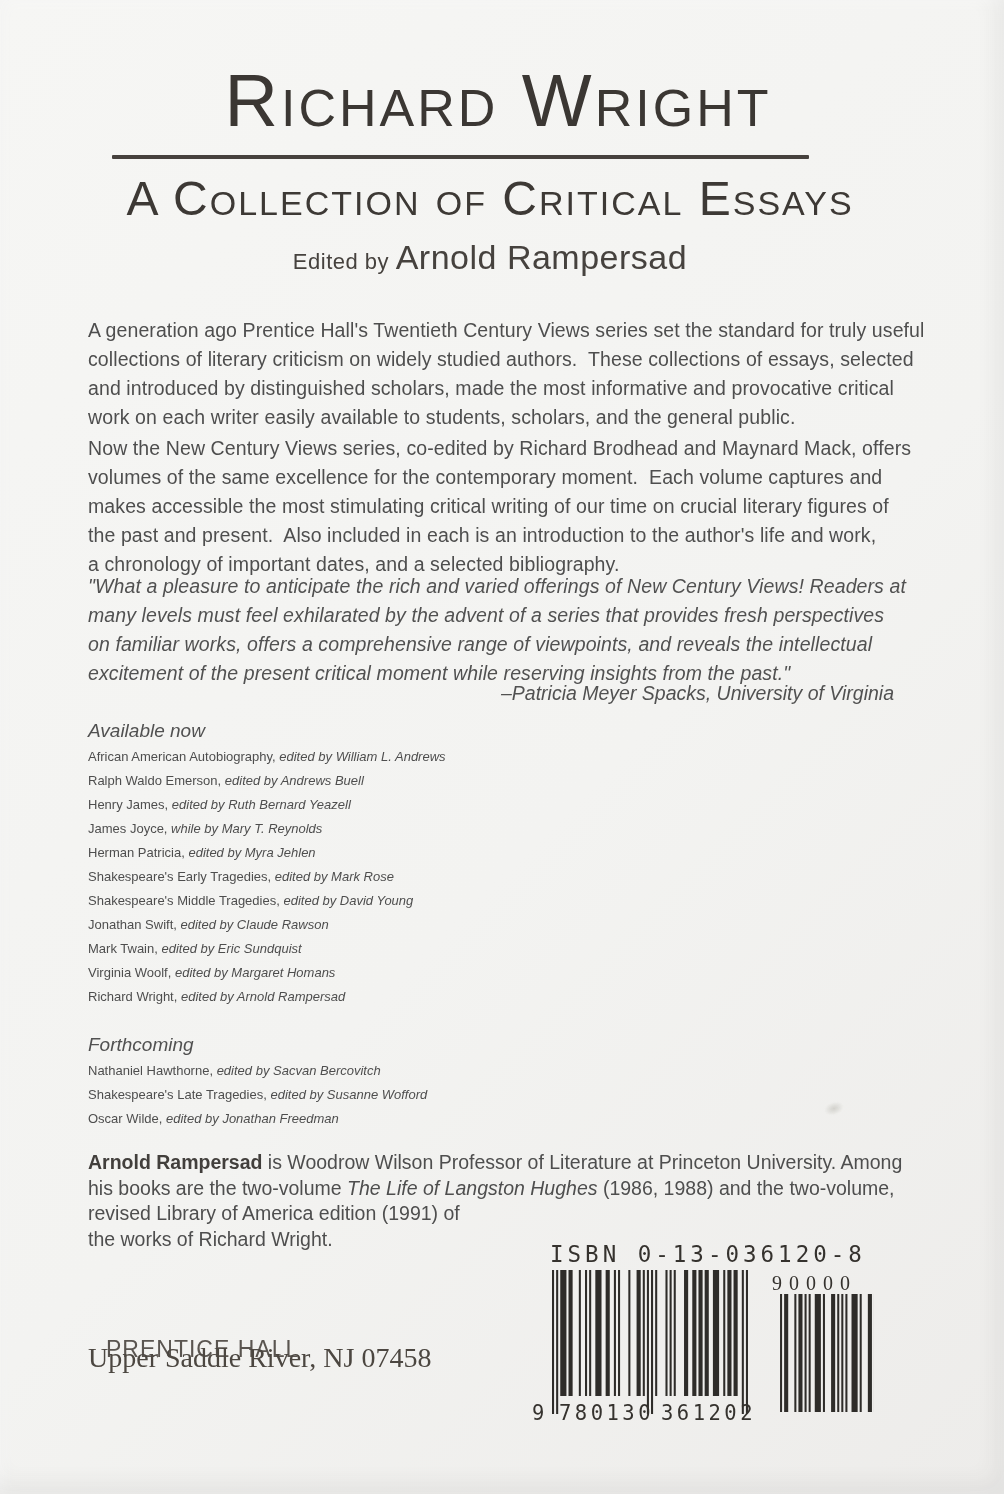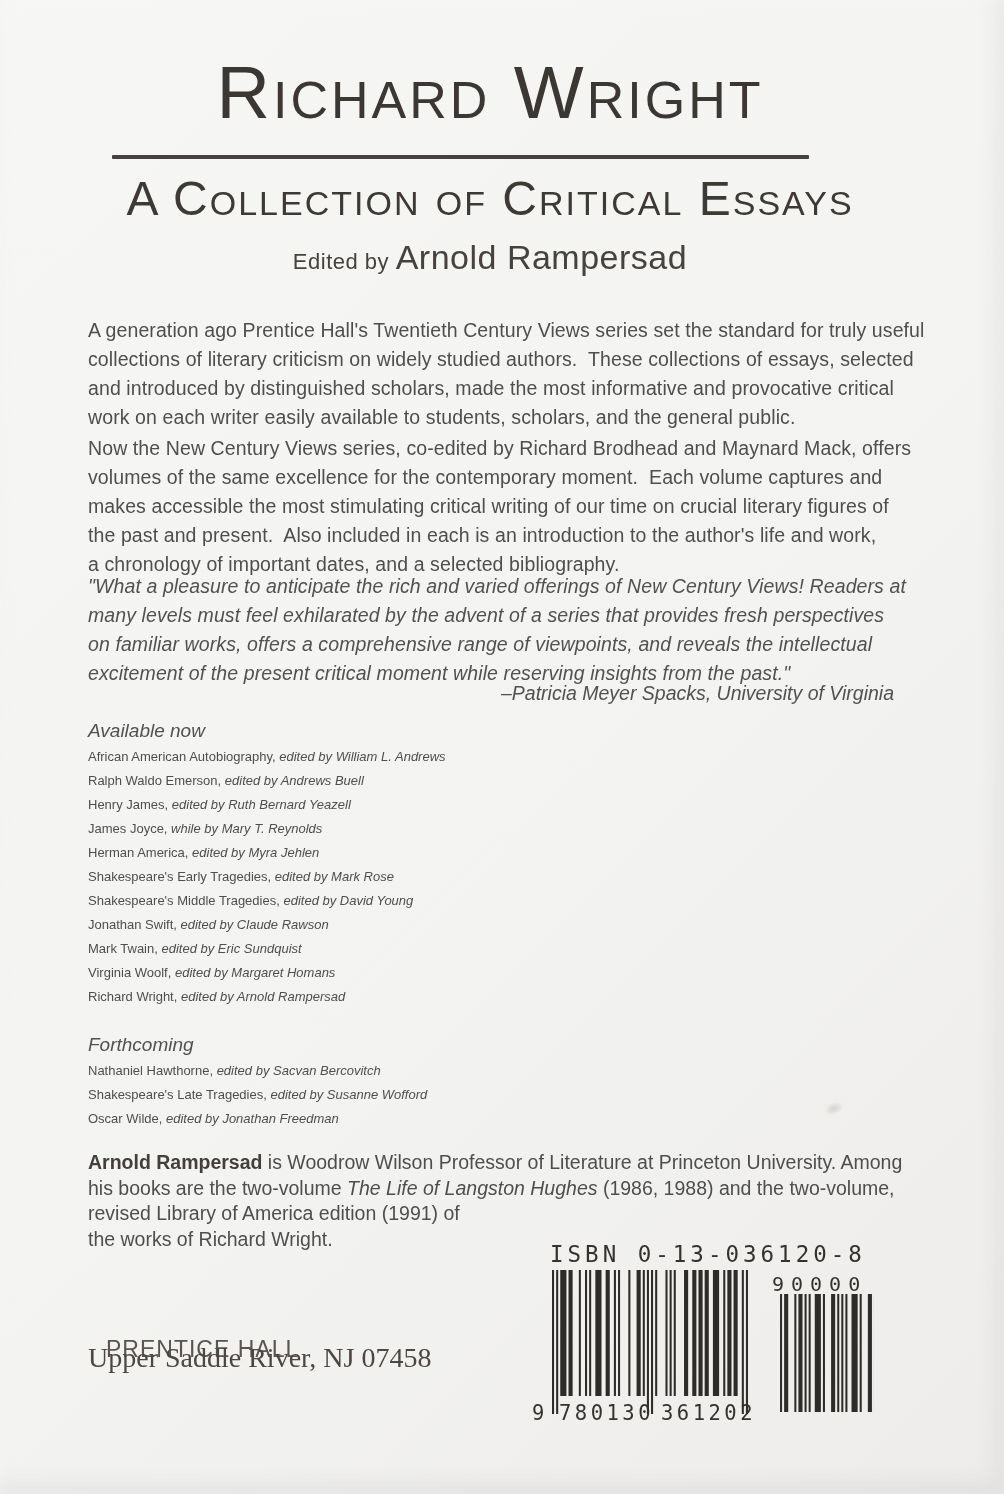--- a/index.html
+++ b/index.html
@@ -16,21 +16,21 @@
   }
   .page::after{
     content:"";position:absolute;inset:0;pointer-events:none;
     box-shadow:inset -7px -10px 22px rgba(60,55,50,0.07), inset 3px 3px 14px rgba(255,255,255,0.5);
   }
   .abs{position:absolute;}
   
   .title{
     top:52px;left:0;width:980px;text-align:center;
     font-size:74px;line-height:1.1;font-weight:400;
-    font-variant:small-caps;letter-spacing:3px;color:#3b3733;margin:0;
+    font-variant:small-caps;letter-spacing:3px;color:#3b3733;margin:8px;
   }
   .title-rule{
     top:155px;left:112px;width:697px;height:4px;
     background:#46413d;border-radius:1px;
   }
   .subtitle{
     top:170px;left:0;width:980px;text-align:center;
     font-size:48px;line-height:1.2;font-weight:400;
     font-variant:small-caps;letter-spacing:2px;color:#3d3935;margin:0;
   }
@@ -79,21 +79,21 @@
   .pub-addr{
     top:1342px;left:88px;font-family:"Liberation Serif",serif;
     font-size:28px;color:#4c4741;margin:0;
   }
   
   .mono{font-family:"DejaVu Sans Mono","Liberation Mono",monospace;}
   .isbn-label{
     top:1241px;left:550px;font-size:22.5px;letter-spacing:4px;color:#35322e;
   }
   .sup-num{
-    top:1272px;left:772px;font-size:20px;letter-spacing:7px;color:#35322e;
+    top:1272px;left:772px;font-size:20px;letter-spacing:7px;color:#35322e;font-family:Liberation Serif, serif;
   }
   .ean13-svg{top:1270px;left:552px;}
   .ean5-svg{top:1294px;left:778px;}
   .bc-digit{font-size:20.5px;color:#35322e;top:1401px;}
   .d-first{left:532px;}
   .d-g1{left:559px;letter-spacing:3.5px;}
   .d-g2{left:661px;letter-spacing:3.5px;}
   
   .smudge{
     top:1102px;left:824px;width:20px;height:13px;border-radius:50%;
@@ -125,21 +125,21 @@
 on familiar works, offers a comprehensive range of viewpoints, and reveals the intellectual
 excitement of the present critical moment while reserving insights from the past."</p>
   <p class="abs attribution">–Patricia Meyer Spacks, University of Virginia</p>
 
   <p class="abs list-heading avail-heading">Available now</p>
   <ul class="abs book-list avail-list">
     <li><span>African American Autobiography, </span><span class="i">edited by William L. Andrews</span></li>
     <li><span>Ralph Waldo Emerson, </span><span class="i">edited by Andrews Buell</span></li>
     <li><span>Henry James, </span><span class="i">edited by Ruth Bernard Yeazell</span></li>
     <li><span>James Joyce, </span><span class="i">while by Mary T. Reynolds</span></li>
-    <li><span>Herman America, </span><span class="i">edited by Myra Jehlen</span></li>
+    <li><span>Herman Patricia, </span><span class="i">edited by Myra Jehlen</span></li>
     <li><span>Shakespeare's Early Tragedies, </span><span class="i">edited by Mark Rose</span></li>
     <li><span>Shakespeare's Middle Tragedies, </span><span class="i">edited by David Young</span></li>
     <li><span>Jonathan Swift, </span><span class="i">edited by Claude Rawson</span></li>
     <li><span>Mark Twain, </span><span class="i">edited by Eric Sundquist</span></li>
     <li><span>Virginia Woolf, </span><span class="i">edited by Margaret Homans</span></li>
     <li><span>Richard Wright, </span><span class="i">edited by Arnold Rampersad</span></li>
   </ul>
 
   <p class="abs list-heading forth-heading">Forthcoming</p>
   <ul class="abs book-list forth-list">

